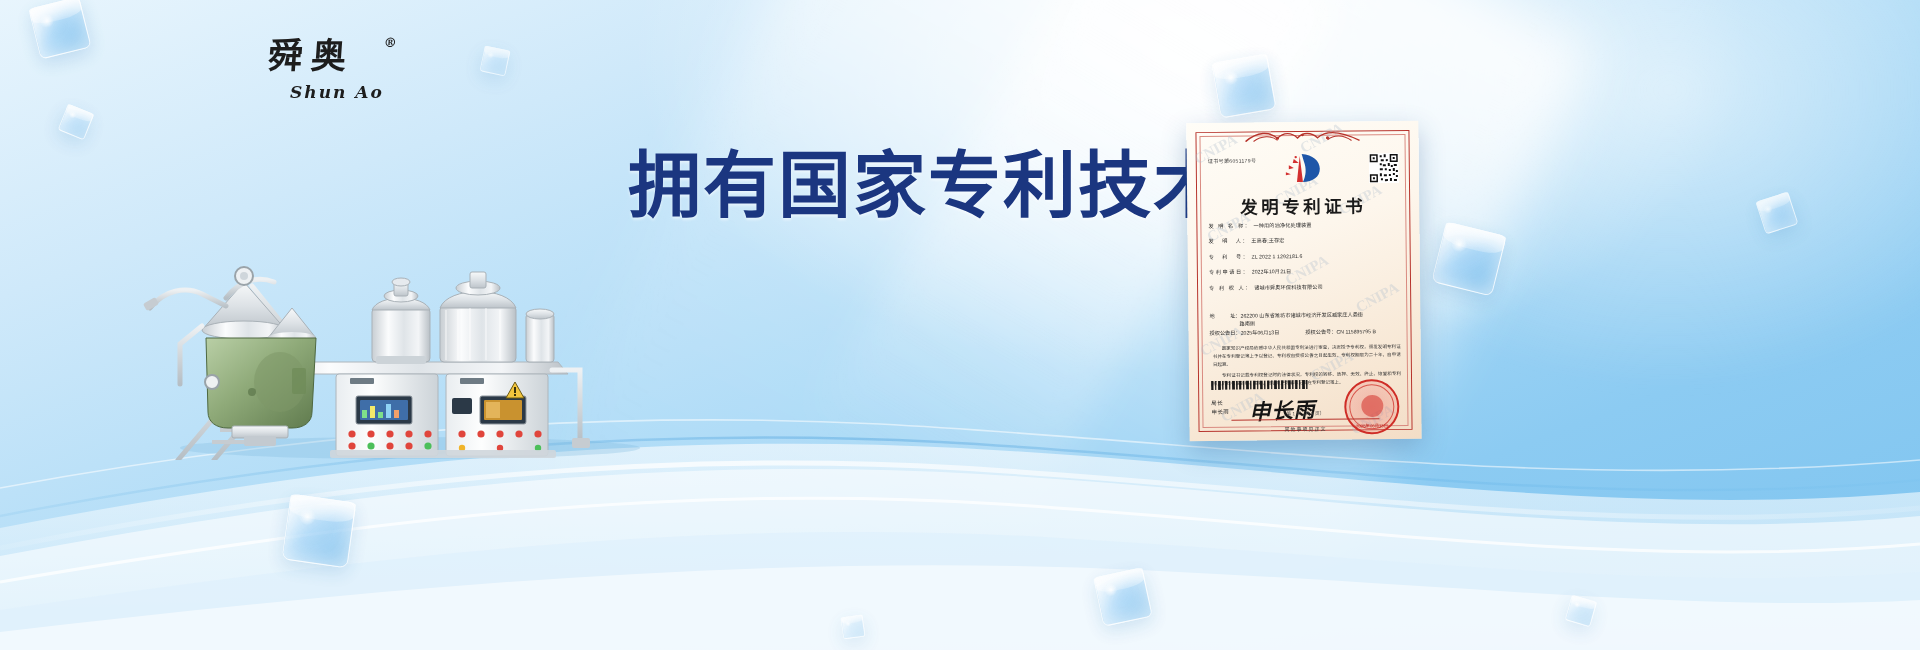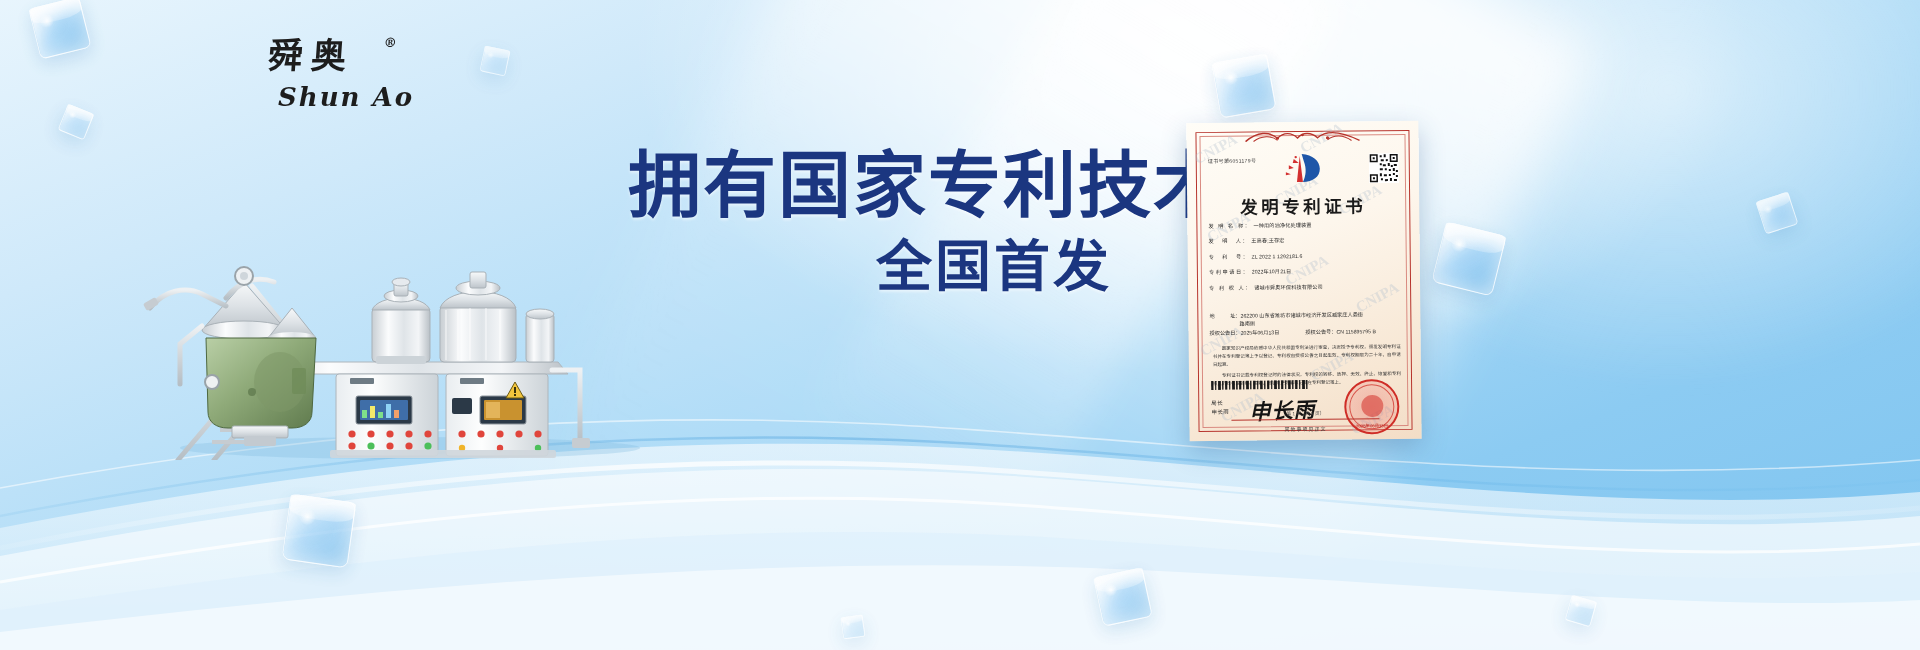--- a/index.html
+++ b/index.html
@@ -75,24 +75,24 @@
     font-family:"DejaVu Serif","Liberation Serif",serif;
     font-size:35px; font-weight:700; letter-spacing:8px;
     color:#1d1d1d; line-height:1; white-space:nowrap;
     transform:skewX(-4deg);
   }
   .logo-reg{
     position:absolute; right:-6px; top:-2px;
     font-size:13px; color:#1d1d1d;
   }
   .logo-en{
-    margin-top:9px; margin-left:10px;
+    margin-top:9px; margin-left:22px;
     font-family:"DejaVu Serif","Liberation Serif",serif;
     font-style:italic; font-weight:700;
-    font-size:26px; letter-spacing:2px; color:#1d1d1d;
+    font-size:17px; letter-spacing:2px; color:#1d1d1d;
     white-space:nowrap;
   }
 
   
   .machine{ position:absolute; left:140px; top:130px; width:520px; height:330px; }
   .machine svg{ display:block; }
 
   
   .copy{ position:absolute; left:628px; top:148px; width:520px; }
   .h1{
@@ -491,21 +491,20 @@
         <path d="M420,262 L452,262"></path>
         <path d="M408,292 L436,292"></path>
       </g>
       <rect x="432" y="308" width="18" height="10" rx="2" fill="#c6ccd1"></rect>
       <rect x="190" y="320" width="226" height="8" rx="2" fill="#cfd6db" opacity=".9"></rect>
     </svg>
   </div>
 
   <div class="copy">
     <div class="h1">拥有国家专利技术</div>
-    <div class="h2">全国首发</div>
   </div>
 
   <div class="cert">
     <div class="cert-inner"></div>
 
     <div class="cert-wm" id="cert-wm">
         <span style="left: 6px; top: 18px;">CNIPA</span>
         <span style="left: 112px; top: 8px;">CNIPA</span>
         <span style="left: 150px; top: 70px;">CNIPA</span>
         <span style="left: 18px; top: 96px;">CNIPA</span>

